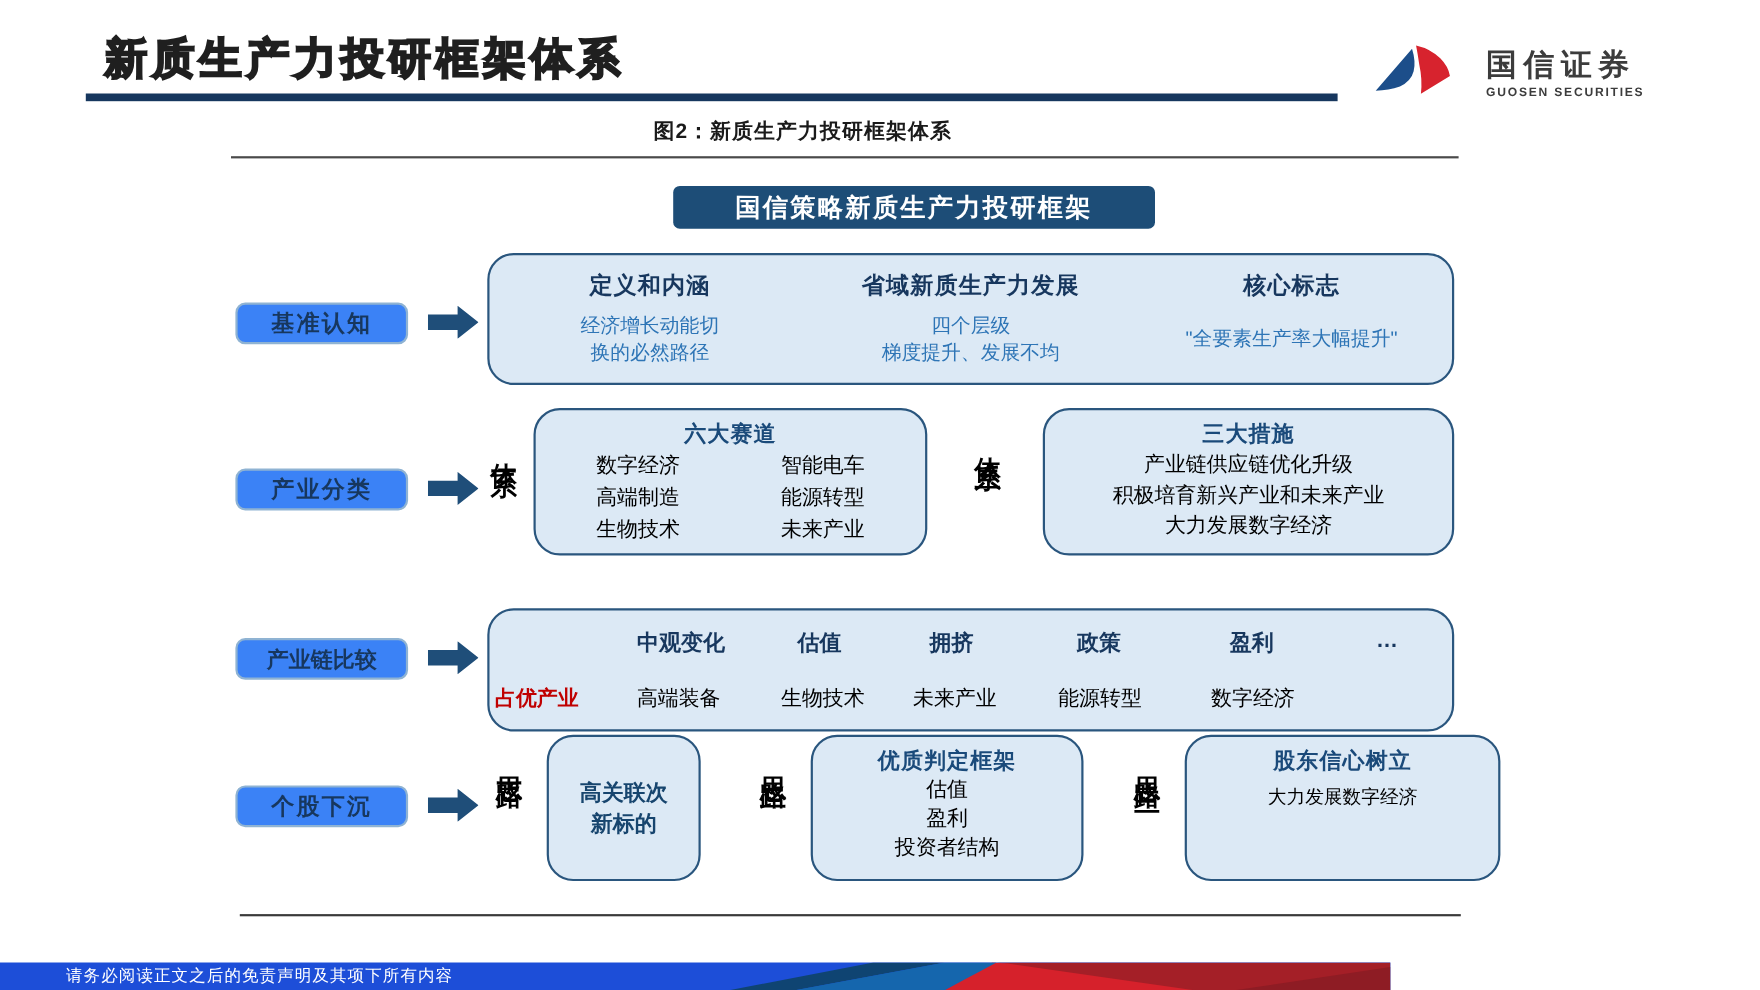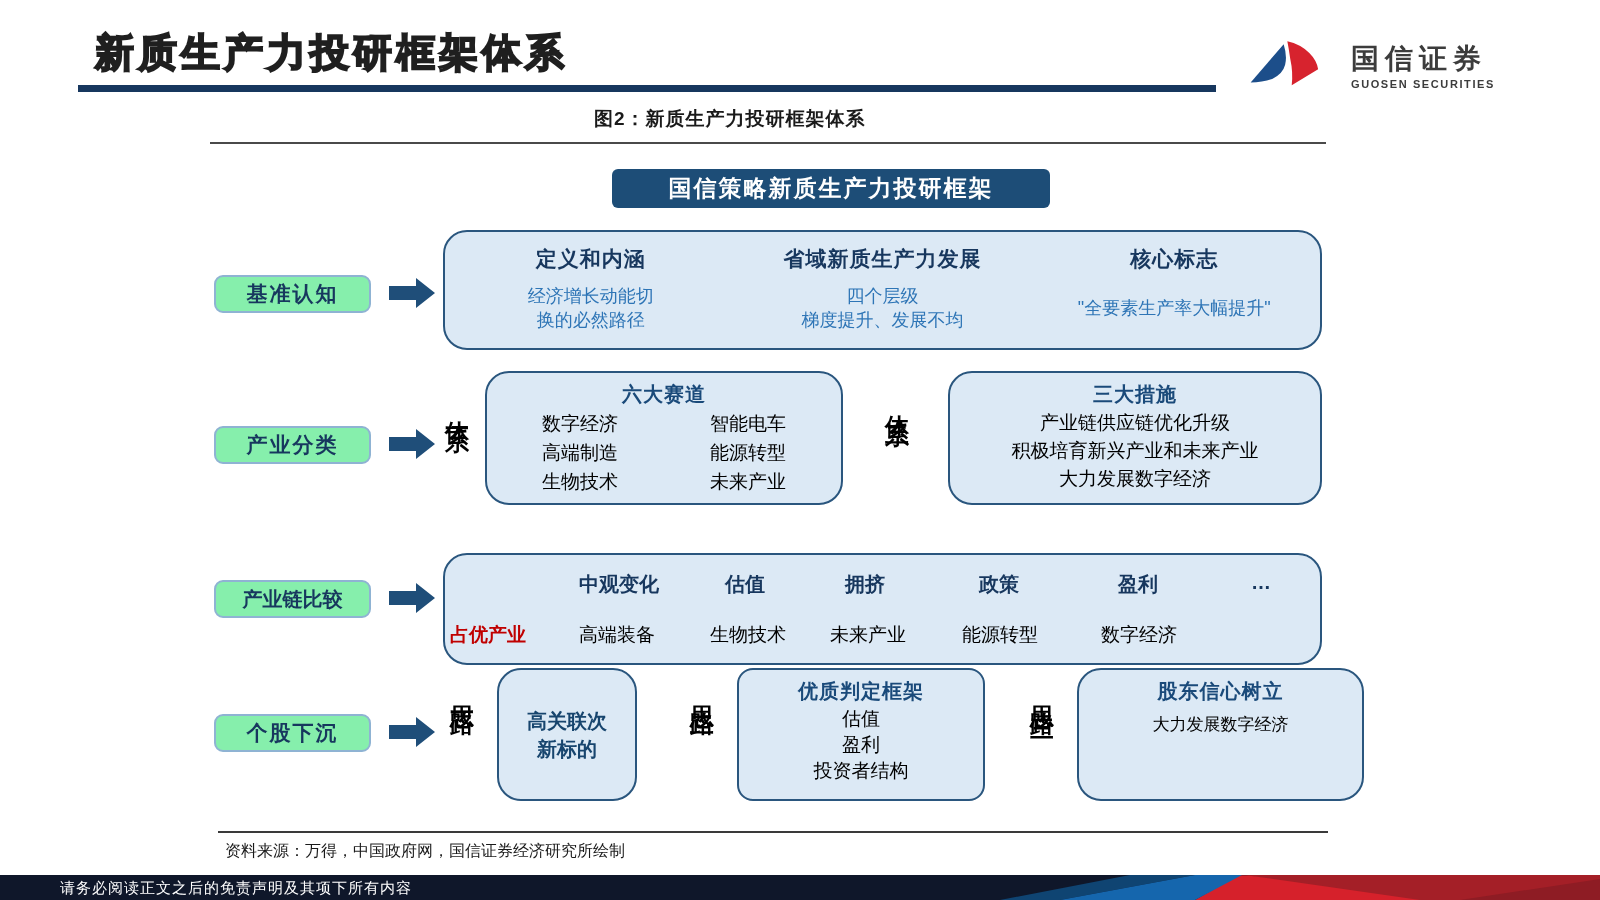--- a/index.html
+++ b/index.html
@@ -27,21 +27,21 @@
   .top-box {
     position:absolute; left:612px; top:169px; width:438px; height:39px;
     background:#1D4D77; border-radius:6px; color:#ffffff;
     font-size:23px; font-weight:bold; letter-spacing:2px;
     display:flex; align-items:center; justify-content:center;
   }
 
   
   .row-label {
     position:absolute; left:214px; width:157px; height:38px; box-sizing:border-box;
-    background:#86efac; border:2px solid #8FB3D3; border-radius:9px;
+    background:#3b82f6; border:2px solid #8FB3D3; border-radius:9px;
     color:#17375E; font-size:21px; font-weight:bold; letter-spacing:2px;
     display:flex; align-items:center; justify-content:center;
   }
   .lbl-r1{ top:275px; } .lbl-r2{ top:426px; } .lbl-r3{ top:580px; font-size:20px; letter-spacing:0; } .lbl-r4{ top:714px; }
   .arrow { position:absolute; left:389px; width:46px; height:30px; }
   .ar1{ top:278px; } .ar2{ top:429px; } .ar3{ top:583px; } .ar4{ top:717px; }
 
   
   .big-box {
     position:absolute; box-sizing:border-box;
@@ -66,30 +66,30 @@
   .r2-col { font-size:19px; line-height:29px; color:#000000; text-align:left; }
   .r2b-lines { font-size:19px; line-height:28px; color:#000000; margin-top:1px; }
 
   .box-r3 { left:443px; top:533px; width:879px; height:112px;margin-top:20px; }
   .r3-h { position:absolute; top:16px; transform:translateX(-50%); font-size:20px; font-weight:bold; color:#17375E; white-space:nowrap; }
   .r3-v { position:absolute; top:67px; transform:translateX(-50%); font-size:19px; color:#000000; white-space:nowrap; }
   .r3-red { color:#C00000; font-weight:bold; }
 
   .box-r4a { left:497px; top:668px; width:140px; height:133px; display:flex; align-items:center; justify-content:center; text-align:center;
              color:#17456E; font-size:20px; font-weight:bold; line-height:28px; }
-  .box-r4b { left:737px; top:668px; width:248px; height:133px; text-align:center;border-radius:16px; }
+  .box-r4b { left:737px; top:668px; width:248px; height:133px; text-align:center; }
   .r4b-items { font-size:19px; line-height:26px; color:#000000; margin-top:1px; }
   .box-r4c { left:1077px; top:668px; width:287px; height:133px; text-align:center; }
   .r4c-items { font-size:17px; line-height:27px; color:#000000; margin-top:6px; }
 
   
   .src-rule { position:absolute; left:218px; top:831px; width:1110px; height:2px; background:#3a3a3a; }
   .source { position:absolute; left:225px; top:841px; font-size:16px; color:#1a1a1a; }
 
-  .footer-bar { position:absolute; left:0; top:875px; width:1600px; height:25px; background:#0f172a; }
+  .footer-bar { position:absolute; left:0; top:875px; width:1264px; height:25px; background:#1d4ed8; }
   .footer-text { position:absolute; left:60px; top:0; line-height:25px; color:#ffffff; font-size:15px; letter-spacing:1px; }
   .footer-deco { position:absolute; right:0; top:0; width:620px; height:25px; display:block; }
 </style>
 </head>
 <body>
 
 <div class="slide">
 
   <div class="page-title">新质生产力投研框架体系</div>
   <div class="title-rule"></div>
@@ -210,21 +210,20 @@
   </div>
   <div class="vtext th3">思路三</div>
   <div class="big-box box-r4c">
     <div class="box-title">股东信心树立</div>
     <div class="r4c-items">
       <div>大力发展数字经济</div>
     </div>
   </div>
 
   <div class="src-rule"></div>
-  <div class="source">资料来源：万得，中国政府网，国信证券经济研究所绘制</div>
 
   <div class="footer-bar">
     <span class="footer-text">请务必阅读正文之后的免责声明及其项下所有内容</span>
     <svg class="footer-deco" viewBox="0 0 620 25" preserveAspectRatio="none">
       <polygon points="262,0 620,0 620,25 430,25" fill="#A41F27"></polygon>
       <polygon points="480,25 620,4 620,25" fill="#8E1C24"></polygon>
       <polygon points="215,25 258,0 272,1 440,25" fill="#D6212B"></polygon>
       <polygon points="20,25 150,0 215,0 80,25" fill="#0F4472"></polygon>
       <polygon points="80,25 215,0 262,0 215,25" fill="#1566AD"></polygon>
     </svg>

